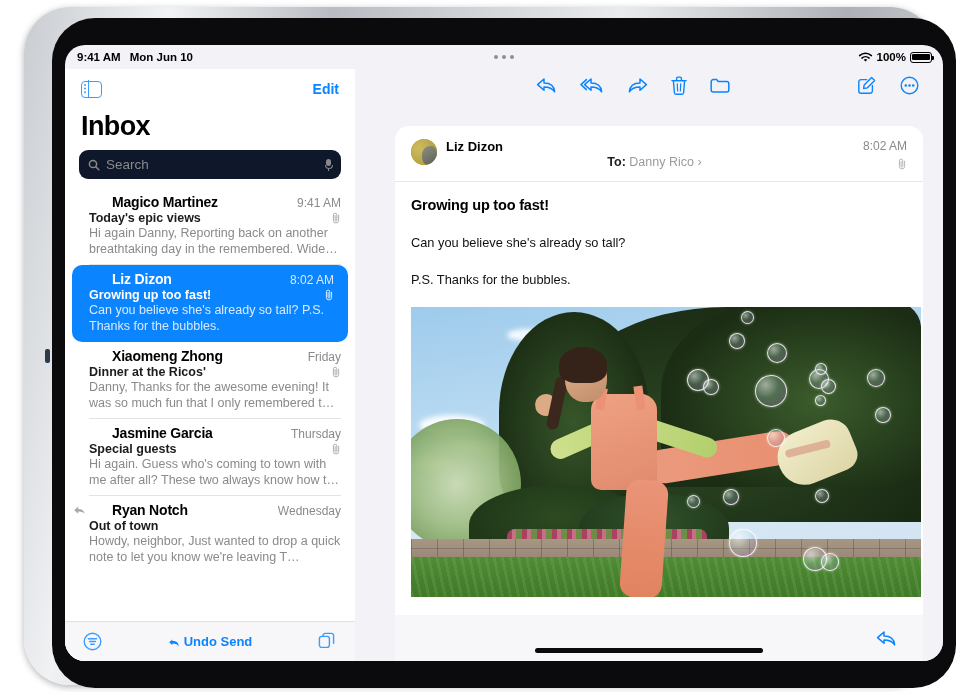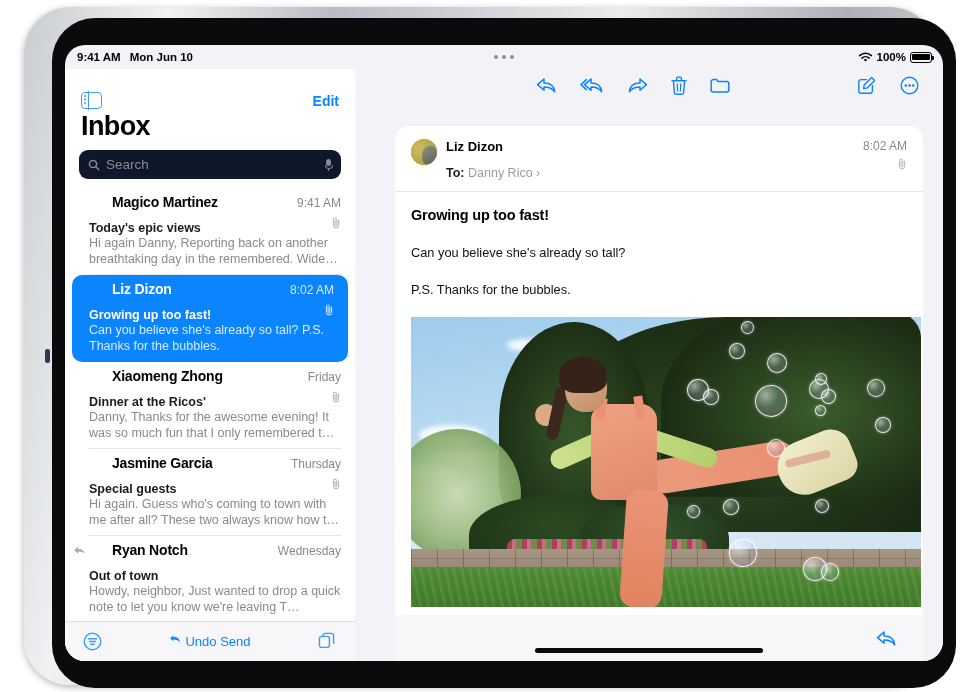--- a/index.html
+++ b/index.html
@@ -47,21 +47,21 @@
   }
   .batt::after{content:"";position:absolute;right:-3.2px;top:3.4px;width:2px;height:4px;
     background:#000;border-radius:0 1px 1px 0;}
   .batt i{display:block;height:100%;width:100%;background:#000;border-radius:1.2px;}
 
   
   .sidebar{
     position:absolute;left:0;top:24px;width:290px;height:592px;background:#ffffff;
     border-right:1px solid #dfdfe4;overflow:hidden;
   }
-  .sb-topbar{height:40px;display:flex;align-items:flex-end;justify-content:space-between;padding:0 16px;}
+  .sb-topbar{height:40px;display:flex;align-items:center;justify-content:space-between;padding:0 16px;}
   .edit-link{color:#0a84ff;font-size:14px;font-weight:600;}
   .panel-icon{width:21px;height:17px;border:1.8px solid #3b9dff;border-radius:4px;position:relative;box-sizing:border-box;}
   .panel-icon::before{content:"";position:absolute;left:5.5px;top:-1.8px;bottom:-1.8px;width:1.8px;background:#3b9dff;}
   .panel-icon i{position:absolute;left:1.6px;top:2.4px;width:2.2px;height:1.8px;border-radius:1px;background:#3b9dff;
     box-shadow:0 3.6px 0 #3b9dff,0 7.2px 0 #3b9dff;}
   .inbox-title{font-size:27px;font-weight:bold;letter-spacing:-.6px;padding:2px 16px 8px;color:#000;}
 
   .searchbar{
     margin:0 14px;height:29px;background:#0f172a;border-radius:9px;
     display:flex;align-items:center;padding:0 9px;gap:6px;color:#8a8a8e;font-size:13.5px;
@@ -74,55 +74,55 @@
   .mic::before{content:"";position:absolute;left:3.5px;top:10px;width:1.3px;height:2.4px;background:#8a8a8e;}
 
   .maillist{margin-top:9px;}
   .mailrow{position:relative;padding:6px 14px 8px 24px;cursor:default;}
   .mailrow .divider{position:absolute;left:24px;right:14px;bottom:0;height:1px;background:#e3e3e7;}
   .mailrow.selected{background:#0a84ff;border-radius:10px;margin:0 7px;padding-left:17px;}
   .row1{display:flex;align-items:baseline;justify-content:space-between;padding-left:23px;}
   .sender{font-size:14px;font-weight:bold;color:#000;letter-spacing:-.2px;}
   .time{font-size:12px;color:#8a8a8e;white-space:nowrap;}
   .row2{display:flex;align-items:center;justify-content:space-between;margin-top:1px;}
-  .subject{font-size:12.5px;font-weight:600;color:#1c1c1e;margin-top:10px;}
+  .subject{font-size:12.5px;font-weight:600;color:#1c1c1e;}
   .preview{font-size:12.5px;color:#8a8a8e;line-height:15.5px;margin-top:1px;
     display:-webkit-box;-webkit-line-clamp:2;-webkit-box-orient:vertical;overflow:hidden;}
   .mailrow.selected .sender,.mailrow.selected .subject{color:#fff;}
   .mailrow.selected .time,.mailrow.selected .preview{color:#d8e9ff;}
   .clip{width:9px;height:12px;flex:none;opacity:.55;}
   .mailrow.selected .clip{opacity:.85;}
   .replyflag{position:absolute;left:8px;top:9px;width:13px;height:11px;}
 
   .sb-bottombar{
     position:absolute;left:0;bottom:0;width:290px;height:40px;background:#f7f7fa;
     border-top:1px solid #dfdfe4;display:flex;align-items:center;justify-content:space-between;padding:0 18px;
     box-sizing:border-box;
   }
-  .undo-send{color:#0a84ff;font-size:13px;font-weight:400;display:flex;align-items:flex-start;gap:4px;}
+  .undo-send{color:#0a84ff;font-size:13px;font-weight:700;display:flex;align-items:flex-end;gap:4px;}
 
   
   .detail-bg{position:absolute;left:290px;top:24px;width:588px;height:592px;background:#f2f2f7;}
   .det-toolbar{position:absolute;left:0;top:0;width:588px;height:33px;display:flex;align-items:center;}
   .tb-left{position:absolute;left:181px;display:flex;gap:23px;align-items:center;}
   .tb-right{position:absolute;right:24px;display:flex;gap:24px;align-items:center;}
 
   .detail-card{
     position:absolute;left:40px;top:57px;width:528px;height:535px;background:#fff;
     border-radius:14px 14px 0 0;overflow:hidden;
   }
   .mail-head{display:flex;align-items:flex-start;padding:13px 16px 11px;border-bottom:1px solid #e7e7eb;}
   .avatar{width:26px;height:26px;border-radius:50%;flex:none;margin-right:9px;overflow:hidden;
     background:#b9a94a;position:relative;}
   .avatar .a1{position:absolute;inset:0;background:radial-gradient(circle at 30% 35%,#cdbd5e,#a89637);}
   .avatar .a2{position:absolute;right:0;bottom:0;width:15px;height:19px;border-radius:50% 40% 30% 40%;
     background:linear-gradient(150deg,#8e9081,#5c5f53);}
   .mh-names{flex:1;min-width:0;}
   .mh-from{font-size:13px;font-weight:bold;color:#000;}
-  .mh-to{font-size:12.5px;color:#9b9ba0;margin-top:12px;}
+  .mh-to{font-size:12.5px;color:#9b9ba0;margin-top:1px;text-align:center;}
   .mh-to b{color:#1c1c1e;font-weight:bold;}
   .mh-right{text-align:right;flex:none;}
   .mh-time{font-size:12px;color:#8a8a8e;}
   .mh-clip{margin-top:5px;display:flex;justify-content:flex-end;opacity:.5;}
 
   .mail-body{padding:15px 16px 0;}
   .body-subject{font-size:14.5px;font-weight:bold;color:#000;letter-spacing:-.2px;}
   .body-p{font-size:12.8px;color:#111;margin-top:22px;}
 
   

